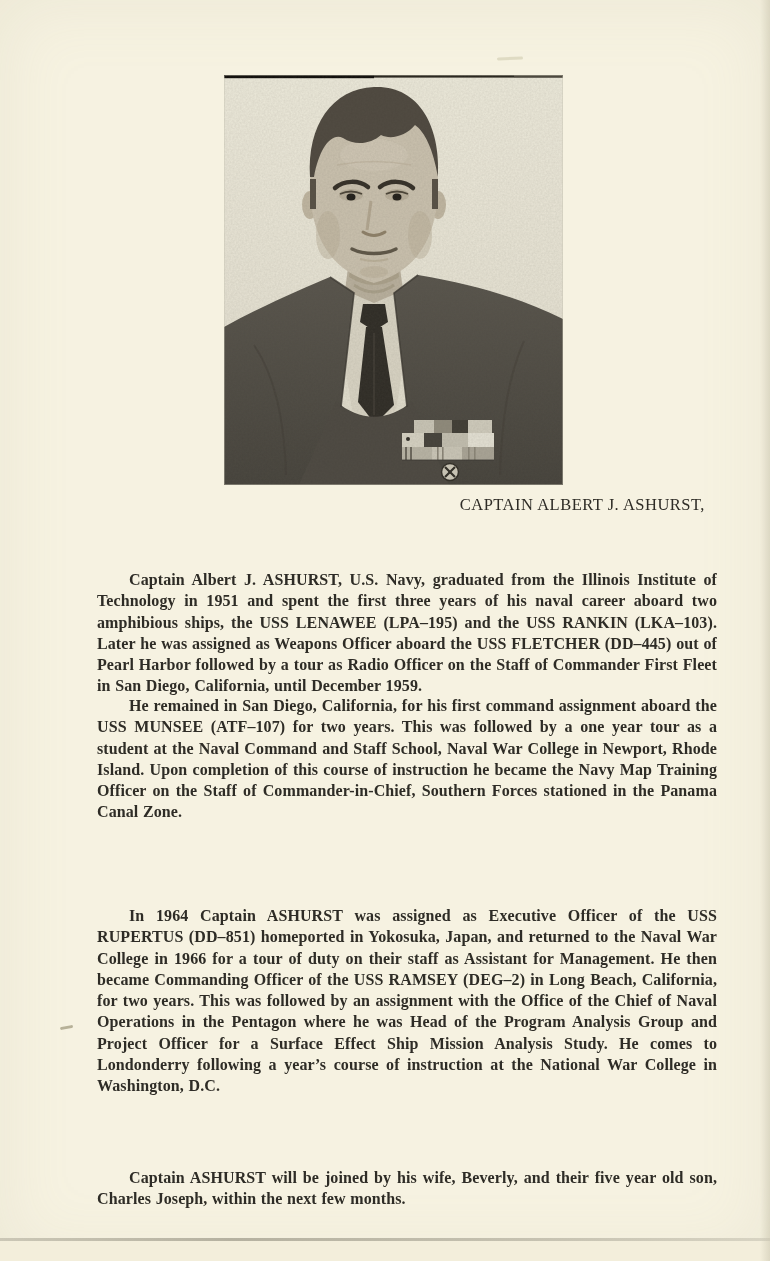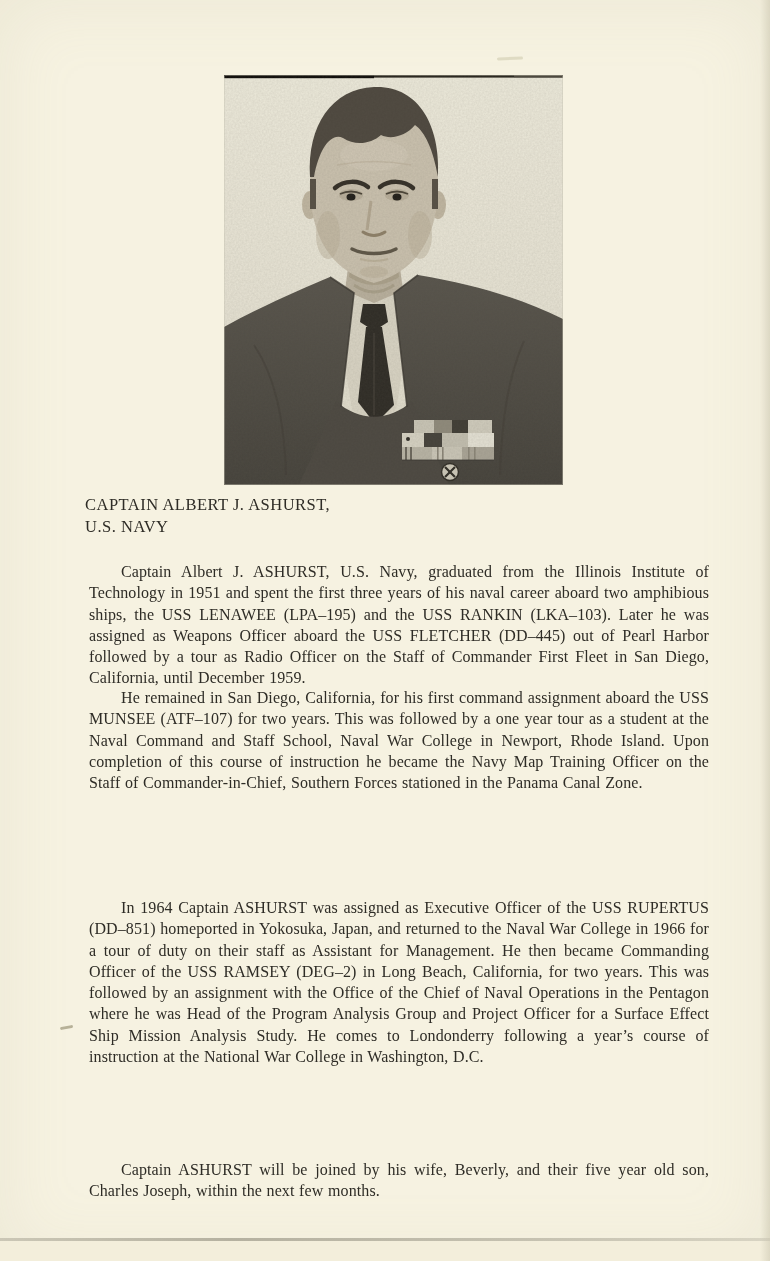--- a/index.html
+++ b/index.html
@@ -12,28 +12,28 @@
     position:relative;width:770px;height:1261px;
     background:#f6f2e1;overflow:hidden;
     box-shadow:inset 0 0 70px rgba(188,180,148,.16);
   }
   .photo{
     position:absolute;left:224px;top:75px;width:339px;height:410px;margin:0;
   }
   .photo svg{display:block;width:339px;height:410px;}
   .caption{
     position:absolute;left:85px;top:494px;width:620px;
-    text-align:left;color:#2e2c26;
+    text-align:right;color:#2e2c26;
     font-size:16.5px;line-height:21.5px;letter-spacing:.5px;
   }
   .bio p{
-    position:absolute;left:85px;width:620px;margin:4px;
+    position:absolute;left:85px;width:620px;margin:12px;
     color:#2e2c26;font-size:16px;line-height:21.3px;
     letter-spacing:.1px;word-spacing:.5px;
-    text-align:justify;text-indent:32px;
+    text-align:justify;text-indent:32px;font-weight:bold;
   }
   .p1{top:557px;} .p2{top:683px;} .p3{top:893px;} .p4{top:1155px;}
   .mark-top{
     position:absolute;left:497px;top:57px;width:26px;height:3px;
     background:#ddd8c0;border-radius:2px;transform:rotate(-2deg);opacity:.9;
   }
   .mark-left{
     position:absolute;left:60px;top:1026px;width:13px;height:2.5px;
     background:#b7b198;border-radius:2px;transform:rotate(-10deg);
   }
@@ -159,21 +159,20 @@
         <rect x="290" y="0" width="49" height="2.2" fill="#4a463c"></rect>
       </g>
 
       <rect x="0" y="0" width="339" height="410" filter="url(#grain)" opacity="0.42"></rect>
       <rect x="0.5" y="0.5" width="338" height="409" fill="none" stroke="#c6c2b2" opacity="0.4"></rect>
     </svg>
   </figure>
 
   <div class="caption">
     <div>CAPTAIN ALBERT J. ASHURST,</div>
-    <div>U.S. NAVY</div>
   </div>
 
   <div class="bio">
     <p class="p1">Captain Albert J. ASHURST, U.S. Navy, graduated from the Illinois Institute of Technology in 1951 and spent the first three years of his naval career aboard two amphibious ships, the USS LENAWEE (LPA–195) and the USS RANKIN (LKA–103). Later he was assigned as Weapons Officer aboard the USS FLETCHER (DD–445) out of Pearl Harbor followed by a tour as Radio Officer on the Staff of Commander First Fleet in San Diego, California, until December 1959.</p>
     <p class="p2">He remained in San Diego, California, for his first command assignment aboard the USS MUNSEE (ATF–107) for two years. This was followed by a one year tour as a student at the Naval Command and Staff School, Naval War College in Newport, Rhode Island. Upon completion of this course of instruction he became the Navy Map Training Officer on the Staff of Commander-in-Chief, Southern Forces stationed in the Panama Canal Zone.</p>
     <p class="p3">In 1964 Captain ASHURST was assigned as Executive Officer of the USS RUPERTUS (DD–851) homeported in Yokosuka, Japan, and returned to the Naval War College in 1966 for a tour of duty on their staff as Assistant for Management. He then became Commanding Officer of the USS RAMSEY (DEG–2) in Long Beach, California, for two years. This was followed by an assignment with the Office of the Chief of Naval Operations in the Pentagon where he was Head of the Program Analysis Group and Project Officer for a Surface Effect Ship Mission Analysis Study. He comes to Londonderry following a year’s course of instruction at the National War College in Washington, D.C.</p>
     <p class="p4">Captain ASHURST will be joined by his wife, Beverly, and their five year old son, Charles Joseph, within the next few months.</p>
   </div>
 
   <div class="mark-top"></div>

